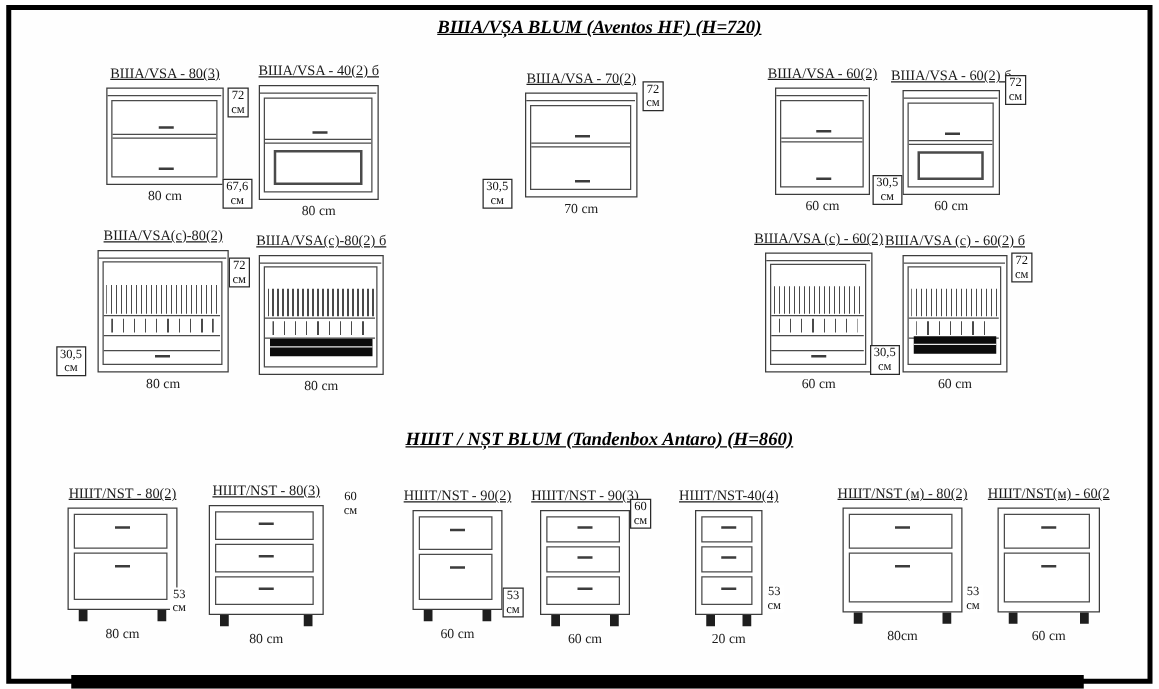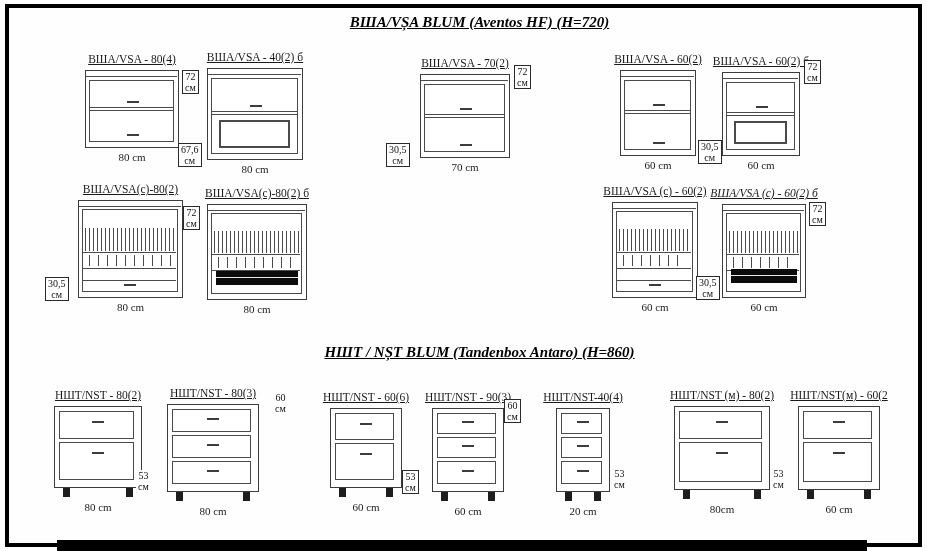--- a/index.html
+++ b/index.html
@@ -27,21 +27,21 @@
   .bottom-bar{position:absolute;background:#000;}
 </style>
 </head>
 <body>
 
 <div id="stage">
   <div class="frame"></div>
   <div class="section-title" style="top:14px">ВША/VȘA BLUM (Aventos HF)  (H=720)</div>
   <div class="section-title" style="top:344px">НШТ / NȘT BLUM (Tandenbox Antaro)  (H=860)</div>
   <div class="bottom-bar" style="left:57px;top:540px;width:810px;height:11px"></div>
-<div class="cab-label" style="left: 132px; top: 53px;">ВША/VSA - 80(4)</div>
+<div class="cab-label" style="left: 132px; top: 53px;">ВША/VSA - 80(3)</div>
     <div class="cab-body" style="left: 85px; top: 70px; width: 94px; height: 78px;">
       <div class="hline" style="left: 0px; top: 5px; width: 91px;"></div>
       <div class="rect" style="left: 3px; top: 9px; width: 85px; height: 62px;">
         <div class="hline" style="left: 0px; top: 26px; width: 83px;"></div>
         <div class="hline" style="left: 0px; top: 29px; width: 83px;"></div>
         <div class="handle" style="left: 36.5px; top: 20px;"></div>
         <div class="handle" style="left: 36.5px; top: 53px;"></div>
       </div>
     </div>
     <div class="size-label" style="left: 132px; top: 151px;">80 cm</div>
@@ -124,21 +124,21 @@
       <div class="rect" style="left: 3px; top: 8px; width: 77px; height: 81px;">
         <div class="comb dense" style="left: 2px; top: 17px; width: 72px; height: 22px;"></div>
         <div class="hline" style="left: 0px; top: 40px; width: 74px;"></div>
         <div class="comb sparse" style="left: 6px; top: 43px; width: 63px; height: 11px;"></div>
         <div class="hline" style="left: 0px; top: 56px; width: 74px;"></div>
         <div class="hline" style="left: 0px; top: 68px; width: 74px;"></div>
         <div class="handle" style="left: 31.5px; top: 72px;"></div>
       </div>
     </div>
     <div class="size-label" style="left: 655px; top: 301px;">60 cm</div>
-    <div class="cab-label" style="left: 764px; top: 187px; font-style: italic;">ВША/VSA (с) - 60(2) б</div>
+    <div class="cab-label" style="left: 764px; top: 187px;">ВША/VSA (с) - 60(2) б</div>
     <div class="cab-body" style="left: 722px; top: 204px; width: 84px; height: 94px;">
       <div class="hline" style="left: 0px; top: 5px; width: 81px;"></div>
       <div class="rect" style="left: 3px; top: 8px; width: 75px; height: 79px;">
         <div class="comb dense" style="left: 2px; top: 17px; width: 70px; height: 22px;"></div>
         <div class="hline" style="left: 0px; top: 40px; width: 72px;"></div>
         <div class="comb sparse" style="left: 6px; top: 43px; width: 61px; height: 11px;"></div>
         <div class="hline" style="left: 0px; top: 56px; width: 72px;"></div>
         <div class="band" style="left: 4px; top: 55px; width: 66px; height: 14px;">
           <div style="position: absolute; left: 0px; top: 6px; width: 100%; height: 1px; background: rgb(232, 232, 232);"></div>
         </div>
@@ -165,21 +165,21 @@
       <div class="rect" style="left: 4px; top: 30px; width: 79px; height: 23px;">
         <div class="handle" style="left: 33.5px; top: 8px;"></div>
       </div>
       <div class="rect" style="left: 4px; top: 56px; width: 79px; height: 23px;">
         <div class="handle" style="left: 33.5px; top: 8px;"></div>
       </div>
     </div>
     <div class="leg" style="left: 176px; top: 492px;"></div>
     <div class="leg" style="left: 243px; top: 492px;"></div>
     <div class="size-label" style="left: 213px; top: 505px;">80 cm</div>
-    <div class="cab-label" style="left: 366px; top: 391px;">НШТ/NST - 60(6)</div>
+    <div class="cab-label" style="left: 366px; top: 391px;">НШТ/NST - 90(2)</div>
     <div class="cab-body" style="left: 330px; top: 408px; width: 72px; height: 80px;">
       <div class="rect" style="left: 4px; top: 4px; width: 59px; height: 27px;">
         <div class="handle" style="left: 23.5px; top: 9px;"></div>
       </div>
       <div class="rect" style="left: 4px; top: 34px; width: 59px; height: 37px;">
         <div class="handle" style="left: 23.5px; top: 9px;"></div>
       </div>
     </div>
     <div class="leg" style="left: 339px; top: 488px;"></div>
     <div class="leg" style="left: 386px; top: 488px;"></div>

